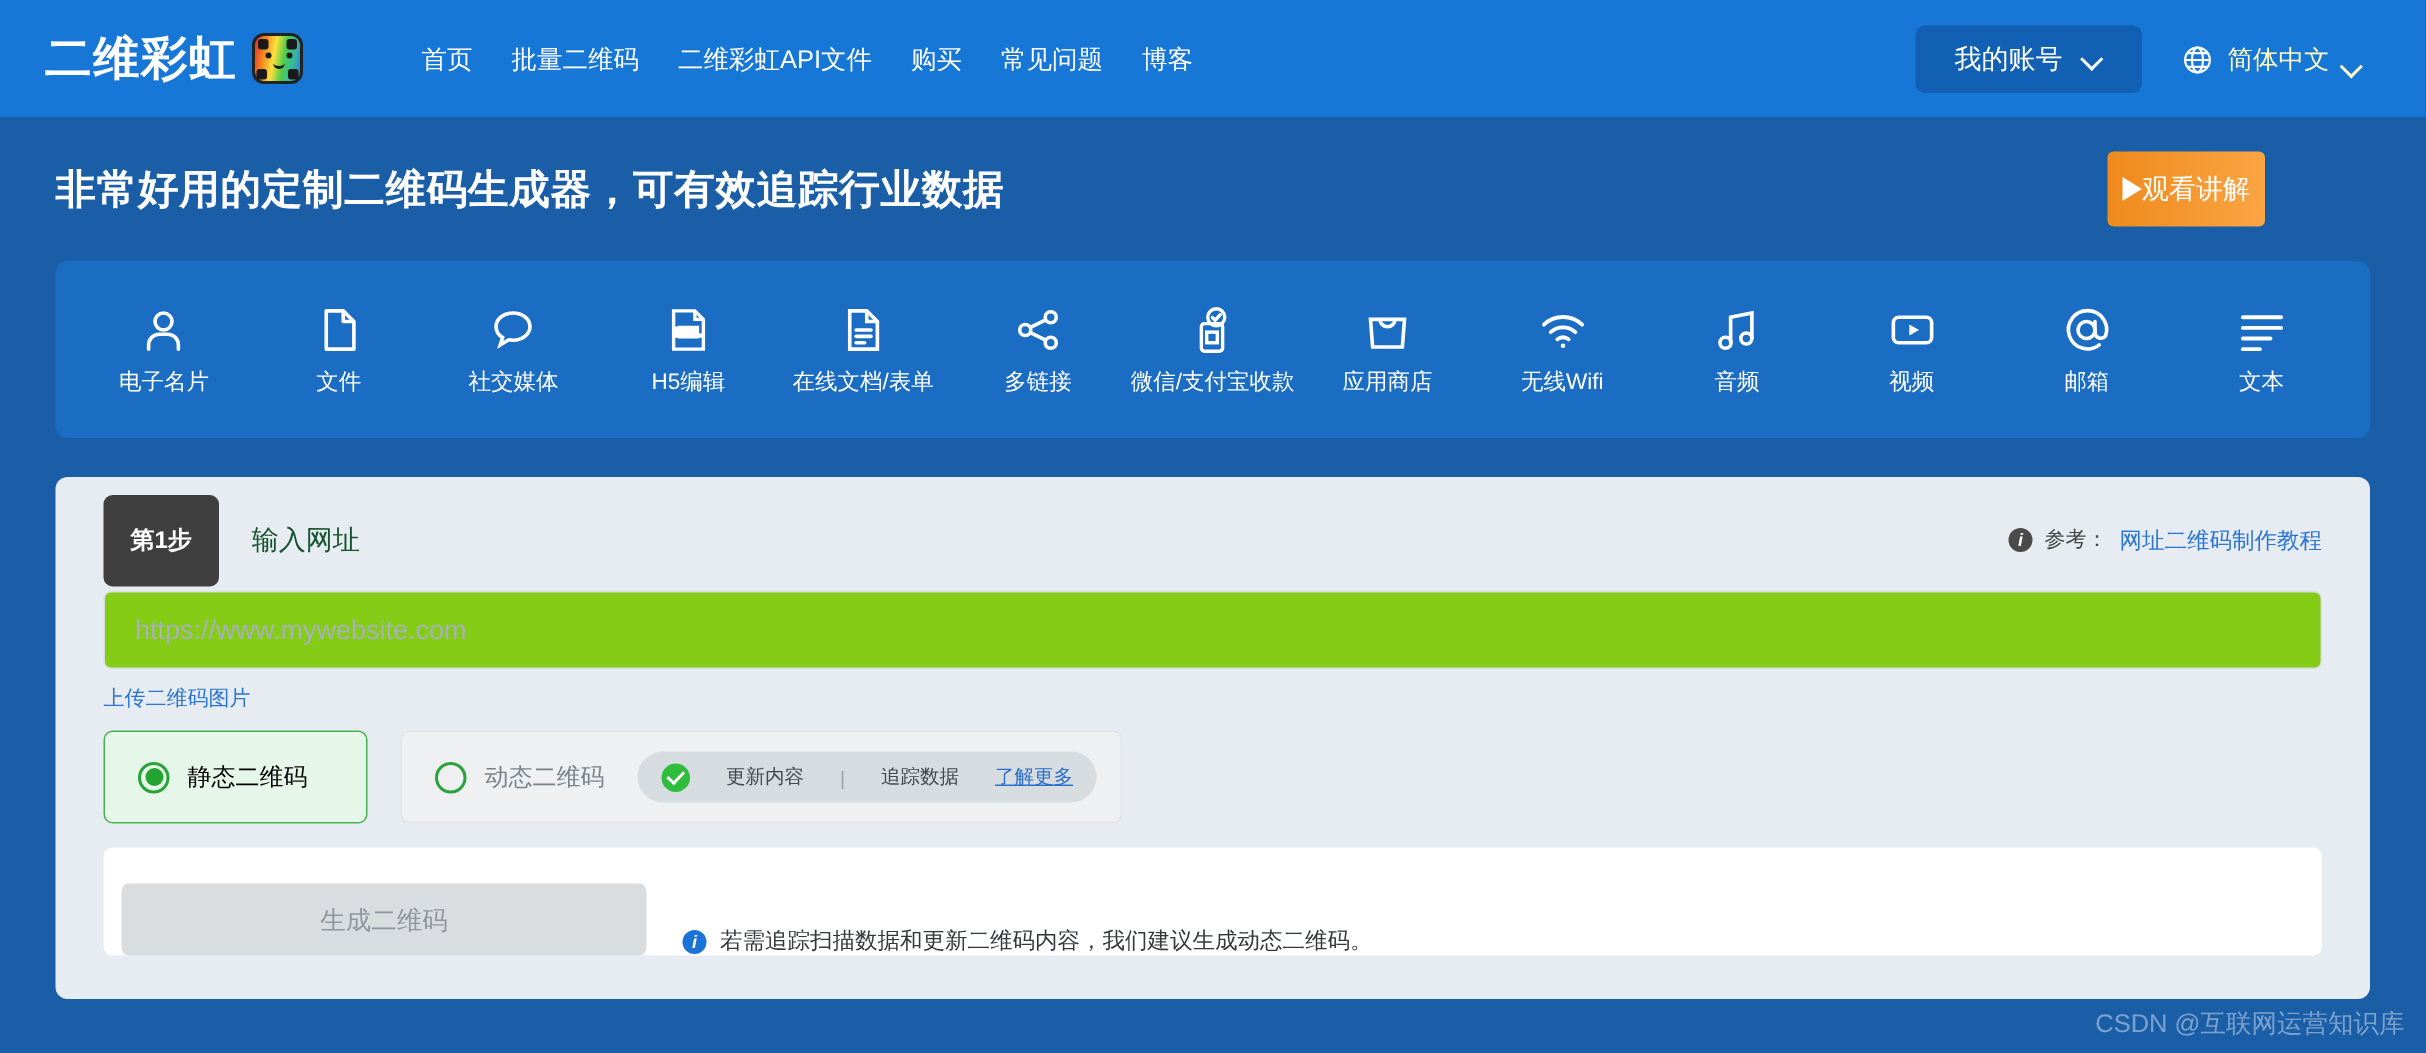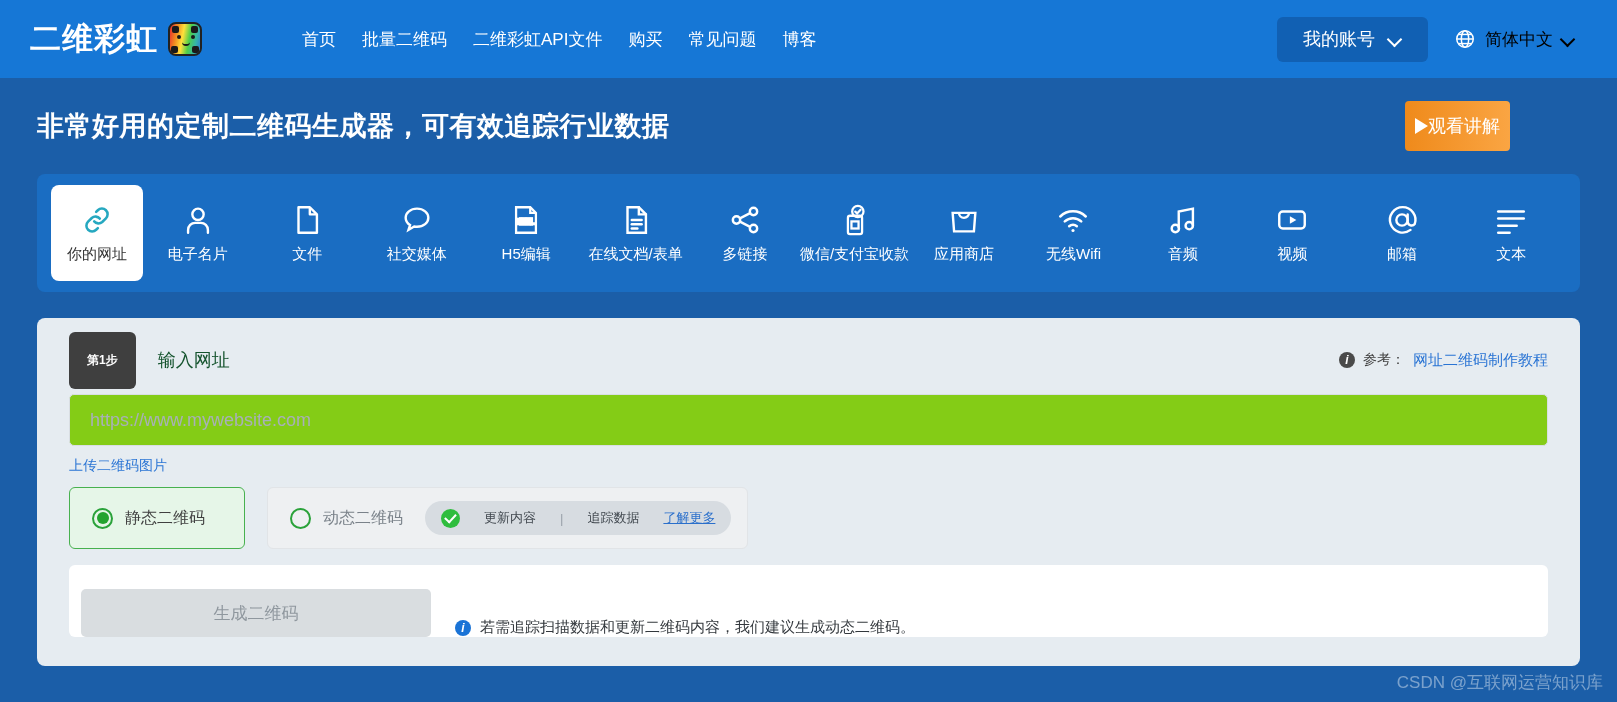--- a/index.html
+++ b/index.html
@@ -44,32 +44,32 @@
     position: absolute; left: 12px; bottom: 8px; width: 8px; height: 4px;
     border-bottom: 2px solid #1a1a1a; border-radius: 0 0 6px 6px;
   }
   .logo-feet { position: absolute; bottom: 1px; left: 1px; right: 1px; height: 8px; }
   .logo-feet i {
     position: absolute; width: 7px; height: 7px; background: #1a1a1a; border-radius: 2px; bottom: 0;
   }
   .logo-feet i:first-child { left: 0; }
   .logo-feet i:last-child { right: 0; }
 
-  .nav { display: flex; align-items: center; gap: 26px; margin-left: 100px; }
+  .nav { display: flex; align-items: center; gap: 26px; margin-left: 79px; }
   .nav a {
     color: #fff; font-size: 17px; text-decoration: none; white-space: nowrap;
   }
   .header-right { margin-left: auto; display: flex; align-items: center; gap: 26px; }
   .account-btn {
     background: #1160b3; color: #fff; border: none; border-radius: 6px;
     height: 45px; padding: 0 26px; font-size: 18px; cursor: pointer;
     display: flex; align-items: center; gap: 14px;
     font-family: inherit; white-space: nowrap;
   }
-  .lang { display: flex; align-items: center; gap: 9px; color: #000000; font-size: 17px; cursor: pointer; margin-right: 18px; }
+  .lang { display: flex; align-items: flex-end; gap: 9px; color: #fef9c3; font-size: 17px; cursor: pointer; margin-right: 18px; }
   .chev { display: inline-block; width: 13px; height: 13px; position: relative; }
   .chev::after {
     content: ""; position: absolute; left: 0; top: 1px;
     width: 9px; height: 9px; border-right: 2px solid currentColor; border-bottom: 2px solid currentColor;
     transform: rotate(45deg);
   }
 
   
   .hero { background: #1b5ea8; padding: 0 37px; height: 624px; }
   .hero-top { display: flex; align-items: center; height: 96px; }
@@ -104,21 +104,21 @@
   .tab.active { background: #fff; color: #2c2c2c; flex: 0 0 92px; }
   .tab.active .tab-label { color: #333; }
 
   
   .step-card {
     background: #e6ecf1; border-radius: 8px; padding: 22px 32px 30px;
     height: 348px;
   }
   .step-head { display: flex; align-items: center; height: 40px; }
   .step-badge {
-    background: #3f3f3f; color: #fff; font-size: 12px; font-weight: bold;
+    background: #3f3f3f; color: #fff; font-size: 16px; font-weight: bold;
     border-radius: 6px; padding: 20px 18px; white-space: nowrap;
   }
   .step-title { margin-left: 22px; font-size: 18px; color: #14532d; }
   .step-ref { margin-left: auto; display: flex; align-items: center; gap: 8px; font-size: 14px; color: #444; }
   .info-dot {
     width: 16px; height: 16px; border-radius: 50%; background: #4a4a4a; color: #fff;
     font-size: 12px; font-weight: bold; display: inline-flex; align-items: center;
     justify-content: center; font-style: italic; line-height: 1;
   }
   .info-dot.blue { background: #1a73d6; }
@@ -143,21 +143,21 @@
   }
   .radio-box.static { background: #e6f6e8; border: 1px solid #48b14f; width: 176px; }
   .radio-box.dynamic { background: #eef0f2; border: 1px solid #e1e4e7; padding-right: 16px; }
   .rdo {
     width: 21px; height: 21px; border-radius: 50%; border: 2px solid #2aa23a;
     display: inline-flex; align-items: center; justify-content: center; flex: none;
   }
   .rdo.checked::after {
     content: ""; width: 12px; height: 12px; border-radius: 50%; background: #23a32f;
   }
-  .radio-label { margin-left: 12px; font-size: 16px; color: #404040; }
+  .radio-label { margin-left: 12px; font-size: 16px; color: #000000; }
   .radio-box.dynamic .radio-label { color: #7a828a; }
   .pill {
     margin-left: 22px; background: #d7dce1; border-radius: 22px;
     height: 34px; display: flex; align-items: center; gap: 24px; padding: 0 16px;
     font-size: 13px; color: #41484f;
   }
   .check-circle {
     width: 19px; height: 19px; border-radius: 50%; background: #2fbd3e;
     display: inline-flex; align-items: center; justify-content: center; flex: none;
   }
@@ -238,27 +238,20 @@
     <div class="hero-top">
       <div class="headline">非常好用的定制二维码生成器，可有效追踪行业数据</div>
       <button class="watch-btn">
         <span class="play-tri"></span>
         <span>观看讲解</span>
       </button>
     </div>
 
     <div class="tabstrip">
 
-      <div class="tab active">
-        <svg width="34" height="34" viewBox="0 0 24 24" fill="none" stroke="#26a8c0" stroke-width="1.8" stroke-linecap="round">
-          <path d="M10 13a4 4 0 0 0 5.7.4l2.6-2.6a4 4 0 0 0-5.7-5.7l-1.2 1.2"></path>
-          <path d="M14 11a4 4 0 0 0-5.7-.4l-2.6 2.6a4 4 0 0 0 5.7 5.7l1.2-1.2"></path>
-        </svg>
-        <span class="tab-label">你的网址</span>
-      </div>
 
       <div class="tab">
         <svg width="34" height="34" viewBox="0 0 24 24" fill="none" stroke="#fff" stroke-width="1.7" stroke-linecap="round">
           <circle cx="12" cy="8" r="4"></circle>
             <path d="M5 21v-2a5 5 0 0 1 5-5h4a5 5 0 0 1 5 5v2"></path>
         </svg>
         <span class="tab-label">电子名片</span>
       </div>
 
       <div class="tab">

